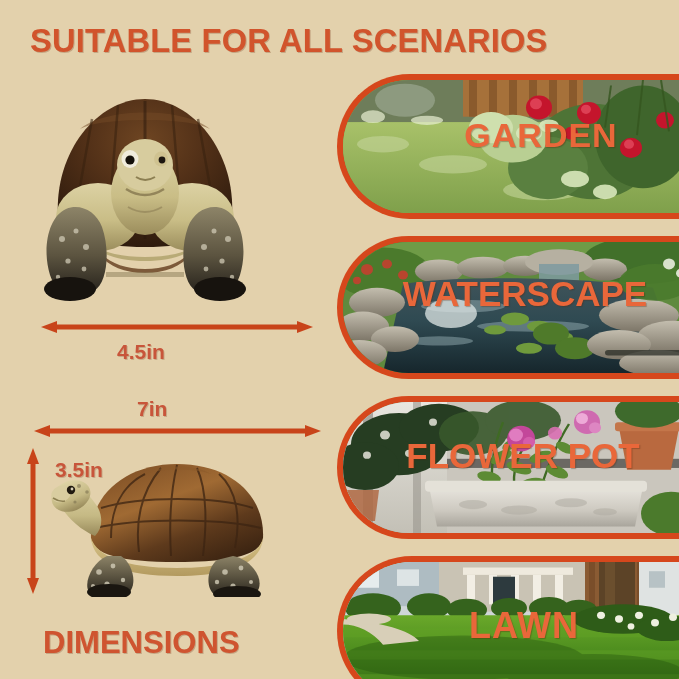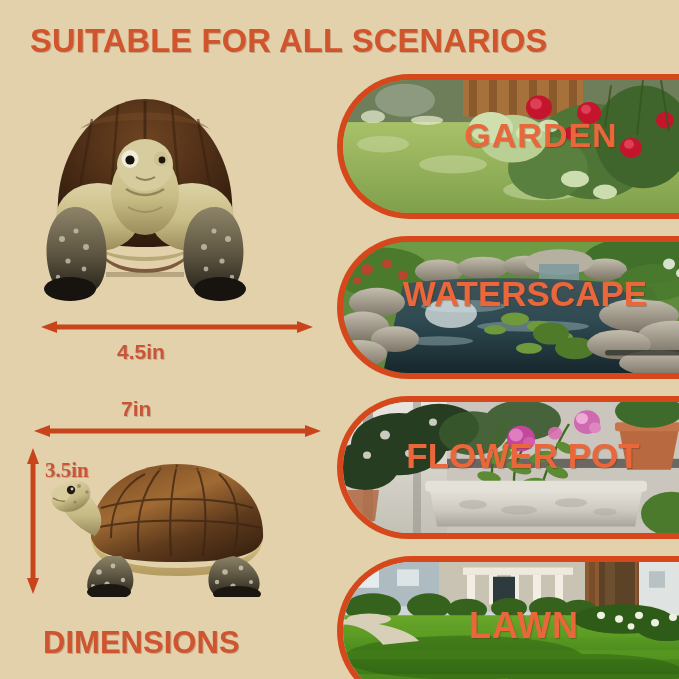--- a/index.html
+++ b/index.html
@@ -36,22 +36,22 @@
 
   .dim-label {
     position:absolute;
     color:#c8553a;
     font-weight:bold;
     font-size:21px;
     text-shadow:1px 1px 0 rgba(120,55,25,0.25);
     white-space:nowrap;
   }
   .dim-45 { left:110px; top:270px; }
-  .dim-7  { left:114px; top:327px; }
-  .dim-35 { left:38px;  top:388px;font-family:Liberation Serif, serif; }
+  .dim-7  { left:130px; top:327px; }
+  .dim-35 { left:48px;  top:388px; }
 
   .arrow-h { position:absolute; height:12px; }
   .arrow-v { position:absolute; width:12px; }
 
   .dimensions-label {
     position:absolute;
     left:36px; bottom:18px;
     font-size:32px;
     font-weight:bold;
     color:#cf5430;

